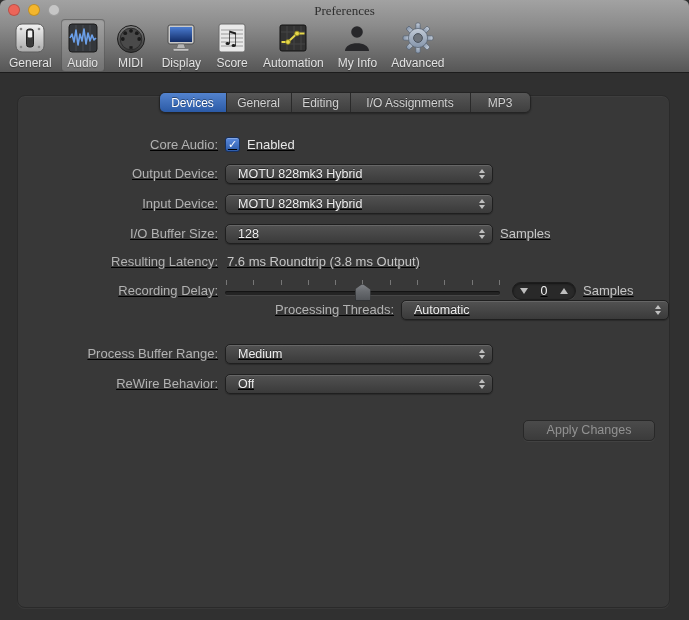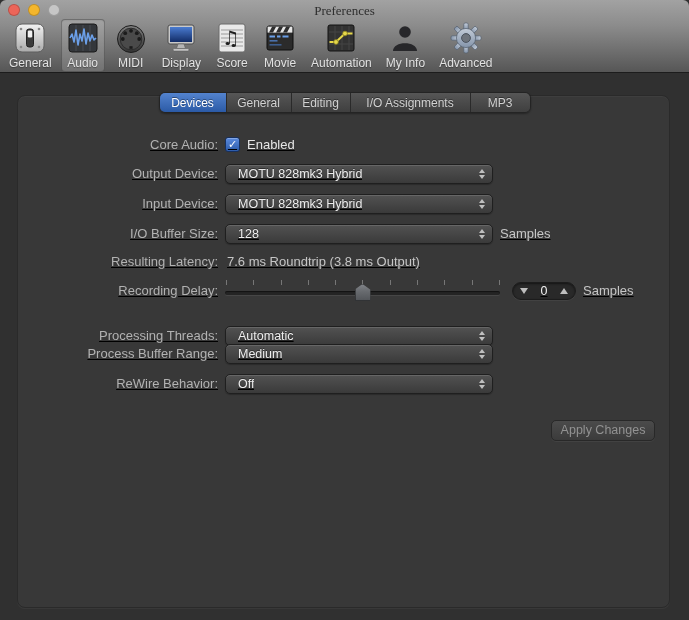--- a/index.html
+++ b/index.html
@@ -66,21 +66,21 @@
   .tab:nth-child(3){ width:59px; } .tab:nth-child(4){ width:120px; }
   .tab:nth-child(5){ width:60px; }
 
   
   .row { position:absolute; left:0; right:0; height:21px; display:flex; align-items:center;text-decoration:underline; }
   .row-label { width:200px; text-align:right; font-size:13px; color:#b2b2b2; flex:none; }
   .value-text { font-size:13px; color:#c6c6c6; margin-left:7px; }
 
   .r-core   { top:38px; }  .r-out    { top:67px; }  .r-in     { top:97px; }
   .r-buf    { top:127px; } .r-lat    { top:155px; } .r-delay  { top:184px; }
-  .r-thr    { top:229px; } .r-range  { top:247px; } .r-rewire { top:277px; }
+  .r-thr    { top:203px;justify-content:flex-end; } .r-range  { top:247px; } .r-rewire { top:277px; }
 
   
   .checkbox {
     width:15px; height:15px; margin-left:7px; border-radius:3px;
     background:linear-gradient(180deg,#5a8ade,#2d5cab);
     border:1px solid #17305e; display:flex; align-items:center; justify-content:center;
     color:#fff; font-size:11px; font-weight:bold; line-height:1;
     box-shadow:inset 0 1px 0 rgba(255,255,255,.25);
   }
   .chk-label { font-size:13px; color:#e6e6e6; margin-left:7px; }
@@ -131,21 +131,21 @@
   .stepper .st-val { font-size:12.5px; color:#f0f0f0; }
   .st-tri { width:0; height:0; border-left:4.5px solid transparent; border-right:4.5px solid transparent; cursor:default; }
   .st-tri.down { border-top:6px solid #bdbdbd; }
   .st-tri.up   { border-bottom:6px solid #bdbdbd; }
 
   
   .lat-value { font-size:13px; color:#c6c6c6; margin-left:9px; }
 
   
   .apply-btn {
-    position:absolute; right:14px; top:324px; width:104px; height:21px;
+    position:absolute; right:14px; top:324px; width:132px; height:21px;
     background:linear-gradient(180deg,#4b4b4b,#3b3b3b);
     border:1px solid #282828; border-radius:5px;
     color:#929292; font-size:12.5px; text-align:center; line-height:19px;
     box-shadow:0 1px 0 rgba(255,255,255,.05); cursor:default;
   }
 </style>
 </head>
 <body>
 
 <div class="window">
@@ -234,35 +234,20 @@
           <line x1="6" y1="9" x2="28" y2="9" stroke="#9b9b9b"></line>
           <line x1="6" y1="13" x2="28" y2="13" stroke="#9b9b9b"></line>
           <line x1="6" y1="17" x2="28" y2="17" stroke="#9b9b9b"></line>
           <line x1="6" y1="21" x2="28" y2="21" stroke="#9b9b9b"></line>
           <line x1="6" y1="25" x2="28" y2="25" stroke="#9b9b9b"></line>
           <text x="7" y="24" font-family="DejaVu Sans, sans-serif" font-size="20" fill="#1e1e1e">♫</text>
         </svg>
         <span class="tb-label">Score</span>
       </div>
 
-      <div class="tb-item">
-        <svg class="tb-icon" viewBox="0 0 34 34">
-          <rect x="4" y="5" width="26" height="24" rx="2" fill="#2b2b2b" stroke="#0f0f0f"></rect>
-          <rect x="4.6" y="5.6" width="24.8" height="6" fill="#e6e6e6"></rect>
-          <path d="M6 11.6 l3.2 -6 h4 l-3.2 6 z" fill="#2e2e2e"></path>
-          <path d="M13 11.6 l3.2 -6 h4 l-3.2 6 z" fill="#2e2e2e"></path>
-          <path d="M20 11.6 l3.2 -6 h4 l-3.2 6 z" fill="#2e2e2e"></path>
-          <rect x="6.5" y="14.5" width="5.5" height="2" fill="#6b9fe8"></rect>
-          <rect x="14" y="14.5" width="3.5" height="2" fill="#6b9fe8"></rect>
-          <rect x="19.5" y="14.5" width="6" height="2" fill="#6b9fe8"></rect>
-          <rect x="6.5" y="19" width="8" height="1.6" fill="#4a6fa8"></rect>
-          <rect x="6.5" y="23" width="12" height="1.6" fill="#3d5c8c"></rect>
-        </svg>
-        <span class="tb-label">Movie</span>
-      </div>
 
       <div class="tb-item">
         <svg class="tb-icon" viewBox="0 0 34 34">
           <rect x="4" y="4" width="26" height="26" rx="2" fill="#323232" stroke="#121212"></rect>
           <line x1="11" y1="5" x2="11" y2="29" stroke="#454545"></line>
           <line x1="18" y1="5" x2="18" y2="29" stroke="#454545"></line>
           <line x1="25" y1="5" x2="25" y2="29" stroke="#454545"></line>
           <line x1="5" y1="11" x2="29" y2="11" stroke="#454545"></line>
           <line x1="5" y1="23" x2="29" y2="23" stroke="#454545"></line>
           <path d="M5.5 21 H12 L21 12.5 H28.5" fill="none" stroke="#e6d84a" stroke-width="2"></path>

